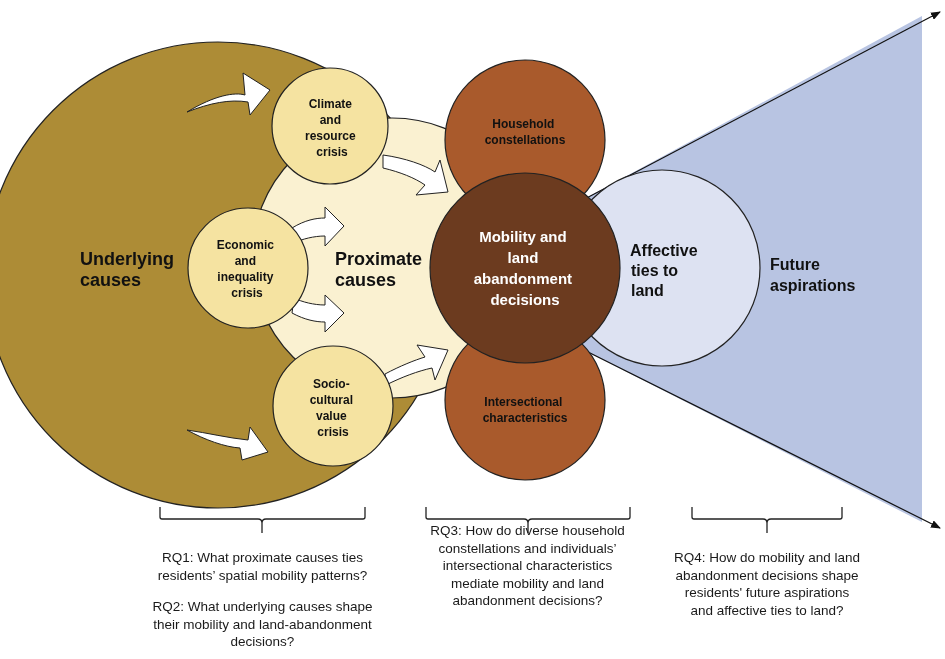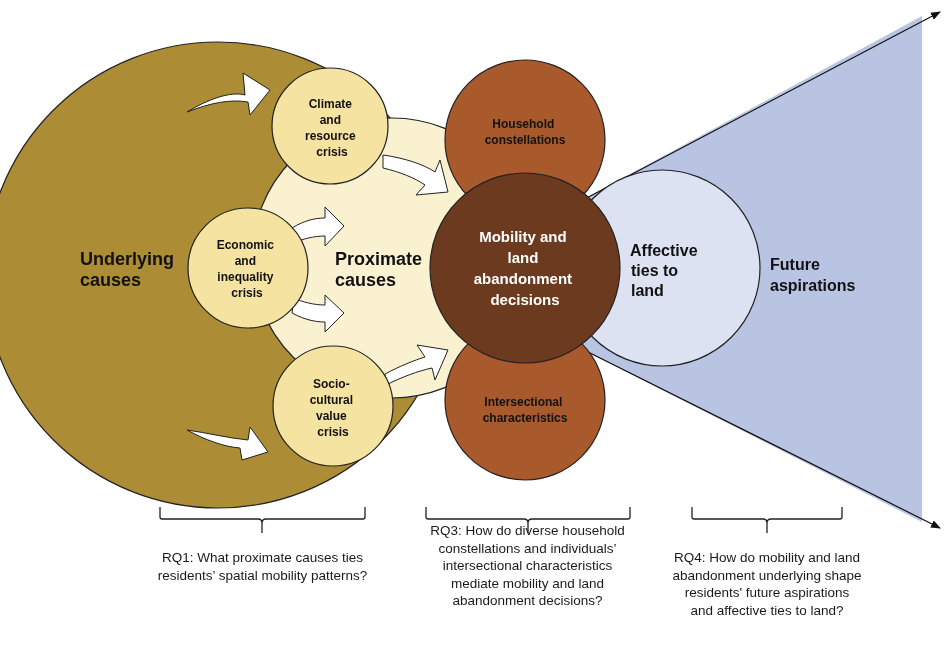--- a/index.html
+++ b/index.html
@@ -109,21 +109,22 @@
     <tspan x="770" y="291">aspirations</tspan>
   </text>
 
   <path fill="none" stroke="#222" stroke-width="1.3" d="M160,507 L160,517 Q160,519 162,519 L258,519 Q262,519 262,523 L262,533 M262,523 Q262,519 266,519 L363,519 Q365,519 365,517 L365,507"></path>
   <path fill="none" stroke="#222" stroke-width="1.3" d="M426,507 L426,517 Q426,519 428,519 L524,519 Q528,519 528,523 L528,533 M528,523 Q528,519 532,519 L628,519 Q630,519 630,517 L630,507"></path>
   <path fill="none" stroke="#222" stroke-width="1.3" d="M692,507 L692,517 Q692,519 694,519 L763,519 Q767,519 767,523 L767,533 M767,523 Q767,519 771,519 L840,519 Q842,519 842,517 L842,507"></path>
 </svg>
 
 <div class="rq" style="left:140px; top:549px; width:245px;">
   <p><b>RQ1:</b><span> What proximate causes ties residents’ spatial mobility patterns?</span></p>
+  <p><b>RQ2:</b><span> What underlying causes shape their mobility and land-abandonment decisions?</span></p>
 </div>
 
 <div class="rq" style="left:420px; top:522px; width:215px;">
   <p><b>RQ3:</b><span> How do diverse household constellations and individuals’ intersectional characteristics mediate mobility and land abandonment decisions?</span></p>
 </div>
 
 <div class="rq" style="left:672px; top:549px; width:190px;">
-  <p><b>RQ4:</b><span> How do mobility and land abandonment underlying shape residents' future aspirations and affective ties to land?</span></p>
+  <p><b>RQ4:</b><span> How do mobility and land abandonment decisions shape residents' future aspirations and affective ties to land?</span></p>
 </div>
 
 </body></html>

